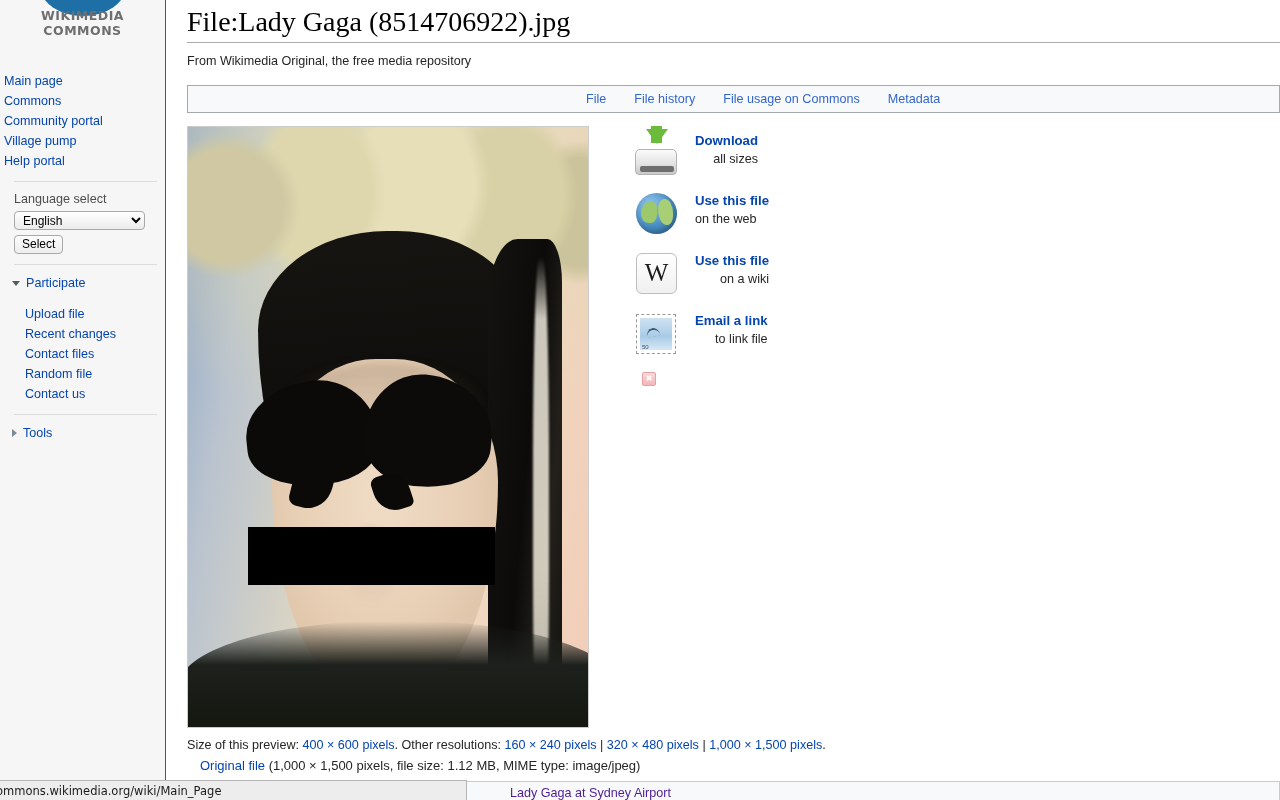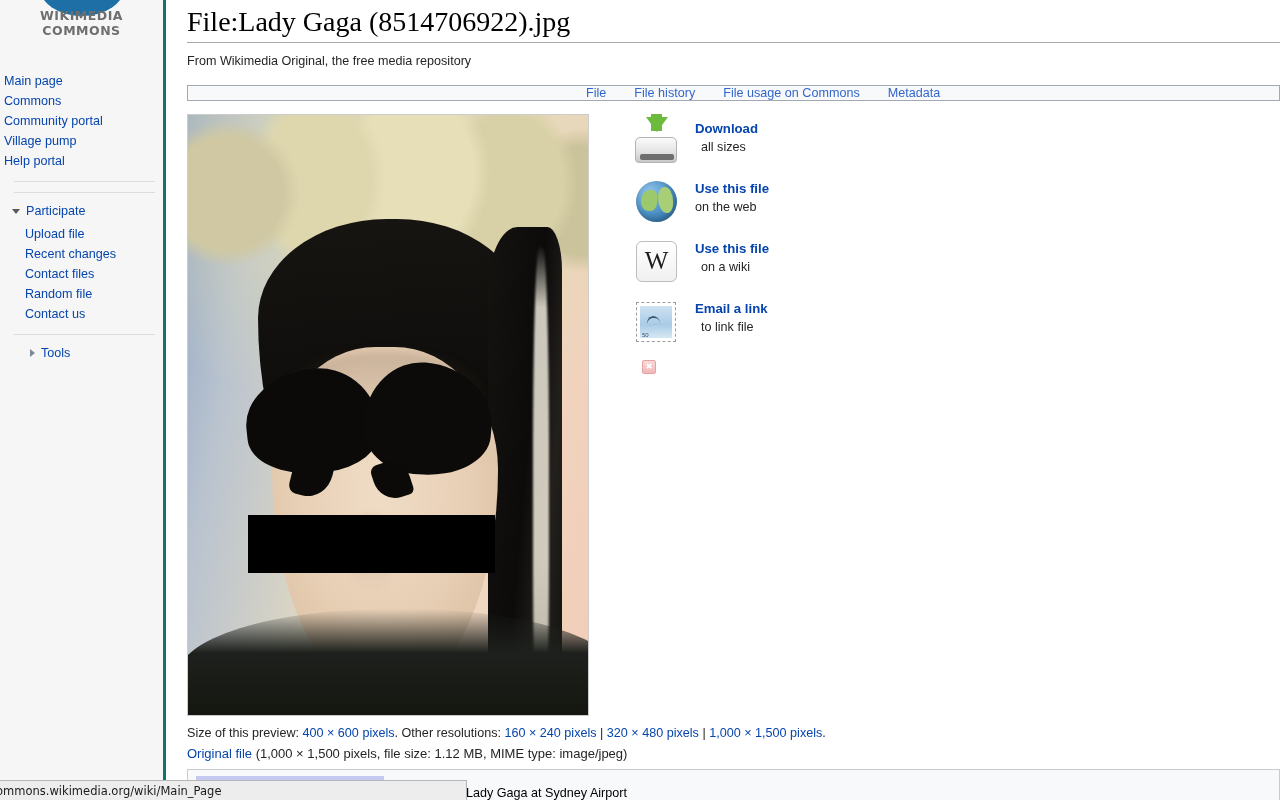--- a/index.html
+++ b/index.html
@@ -12,21 +12,21 @@
     font-size: 13px;
     color: #252525;
   }
   #page { position: relative; width: 1280px; height: 800px; background:#fff; }
 
   
   #sidebar {
     position: absolute; left: 0; top: 0;
     width: 166px; height: 800px;
     background: #f6f6f6;
-    border-right: 3px solid #0f766e;
+    border-right: 1px solid #0f766e;
   }
   #logo-wrap {
     position: relative;
     height: 52px;
     overflow: hidden;
   }
   #logo-disc {
     position: absolute;
     left: 50%; top: -44px;
     transform: translateX(-50%);
@@ -81,42 +81,42 @@
     font-family: "Liberation Sans", sans-serif;
     font-size: 12px;
     padding: 1px 7px 2px 7px;
     border: 1px solid #a9a9a9;
     border-radius: 4px;
     background: linear-gradient(#fdfdfd, #ededed);
     color: #000;
     cursor: pointer;
   }
   #portal-participate { padding: 9px 0 0 12px; }
-  #portal-tools { padding: 9px 0 0 30px; }
+  #portal-tools { padding: 9px 0 0 12px; }
   .portal-head {
     display: flex; align-items: center;
     gap: 6px;
     color: #0645ad;
     font-size: 12.6px;
     line-height: 18px;
     cursor: pointer;
   }
   .tri-down {
     width: 0; height: 0;
     border-left: 4.5px solid transparent;
     border-right: 4.5px solid transparent;
     border-top: 5px solid #5a5a5a;
   }
   .tri-right {
     width: 0; height: 0;
     border-top: 4.5px solid transparent;
     border-bottom: 4.5px solid transparent;
     border-left: 5px solid #7b8a99;
   }
-  .portal-sub { list-style: none; margin: 4px 0 0 0; padding: 0 0 0 13px; }
+  .portal-sub { list-style: none; margin: 12px 0 0 0; padding: 0 0 0 13px; }
   .portal-sub li { line-height: 19px; }
 
   
   #content {
     position: absolute;
     left: 167px; top: 0; right: 0; bottom: 0;
     background: #fff;
     padding: 0 0 0 20px;
   }
   #page-title {
@@ -132,21 +132,21 @@
   }
   #siteSub {
     font-size: 12.6px;
     color: #252525;
     margin-top: 11px;
   }
   
   #tabbar {
     margin-top: 17px;
     margin-right: 0px;
-    height: 16px;
+    height: 28px;
     background: #f8f9fa;
     border: 1px solid #a2a9b1;
     display: flex;
     align-items: center;
     justify-content: flex-start;
     padding-left: 398px;
     gap: 28px;
   }
   .tab-link {
     color: #3366cc;
@@ -308,21 +308,21 @@
     cursor: pointer;
     display: block;
   }
   .action-sub {
     font-size: 12.6px;
     color: #252525;
     line-height: 18px;
     padding-left: 12px;
   }
   .action-sub.ind0 { padding-left: 0px; }
-  .action-sub.ind1 { padding-left: 6px; }
+  .action-sub.ind1 { padding-left: 6px; text-align: right; }
 
   
   .ic-drive {
     position: absolute; left: 2px; bottom: 3px;
     width: 42px; height: 26px;
     background: linear-gradient(180deg,#fbfbfb 0%, #e2e2e2 60%, #c9c9c9 100%);
     border: 1px solid #b3b3b3;
     border-radius: 5px 5px 4px 4px;
   }
   .ic-drive::after {
@@ -432,43 +432,44 @@
   #broken-row { margin-top: 2px; padding-left: 9px; }
 
   
   #file-meta {
     margin-top: 8px;
     font-size: 12.6px;
     color: #252525;
     line-height: 19px;
   }
   #file-meta a { color: #0645ad; text-decoration: none; cursor: pointer; }
-  #original-line { margin-top: 1px; font-size: 13px; }
+  #original-line { margin-top: 1px; font-size: 13px; margin-left: 13px; }
   #original-line a { font-size: 13px; }
 
   
   #desc-box {
     margin-top: 6px;
     border: 1px solid #c8ccd1;
     background: #f8f9fa;
     width: 1093px;
     height: 40px;
     position: relative;
     padding: 6px 8px;
   }
   #desc-bar {
     width: 188px; height: 13px;
     background: #c5c8f0;
   }
   #desc-caption {
     position: absolute;
     left: 466px; top: 786px;
     font-size: 12.6px;
-    color: #000000;
+    color: #4c1d95;
     white-space: nowrap;
+    padding-left: 44px;
   }
 
   
   #statusbar {
     position: absolute;
     left: 0; bottom: 0;
     height: 20px;
     min-width: 467px;
     background: #ededed;
     border: 1px solid #b5b5b5;
@@ -503,20 +504,29 @@
         <li><a class="nav-link">Main page</a></li>
         <li><a class="nav-link">Commons</a></li>
         <li><a class="nav-link">Community portal</a></li>
         <li><a class="nav-link">Village pump</a></li>
         <li><a class="nav-link">Help portal</a></li>
       </ul>
     </div>
 
     <div class="sb-divider"></div>
 
+    <div id="lang-block">
+      <div class="sb-heading-plain">Language select</div>
+      <select class="lang-select">
+        <option>English</option>
+      </select>
+      <div>
+        <button class="select-btn">Select</button>
+      </div>
+    </div>
 
     <div class="sb-divider"></div>
 
     <div id="portal-participate">
       <div class="portal-head">
         <span class="tri-down"></span>
         <span>Participate</span>
       </div>
       <ul class="portal-sub">
         <li><a class="nav-link">Upload file</a></li>

